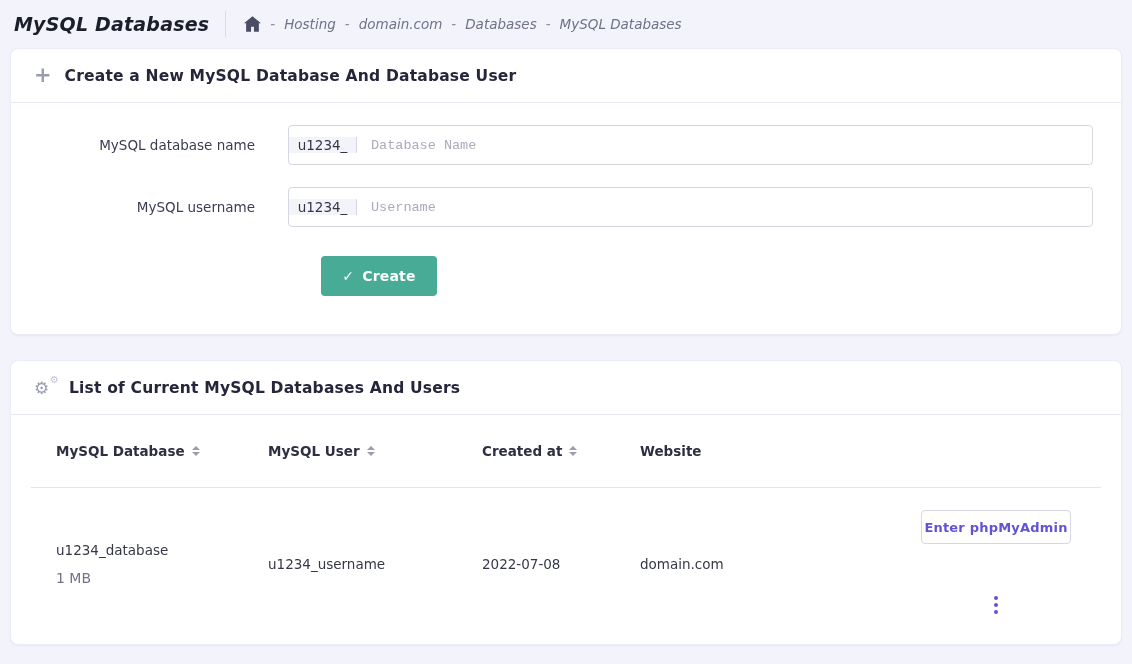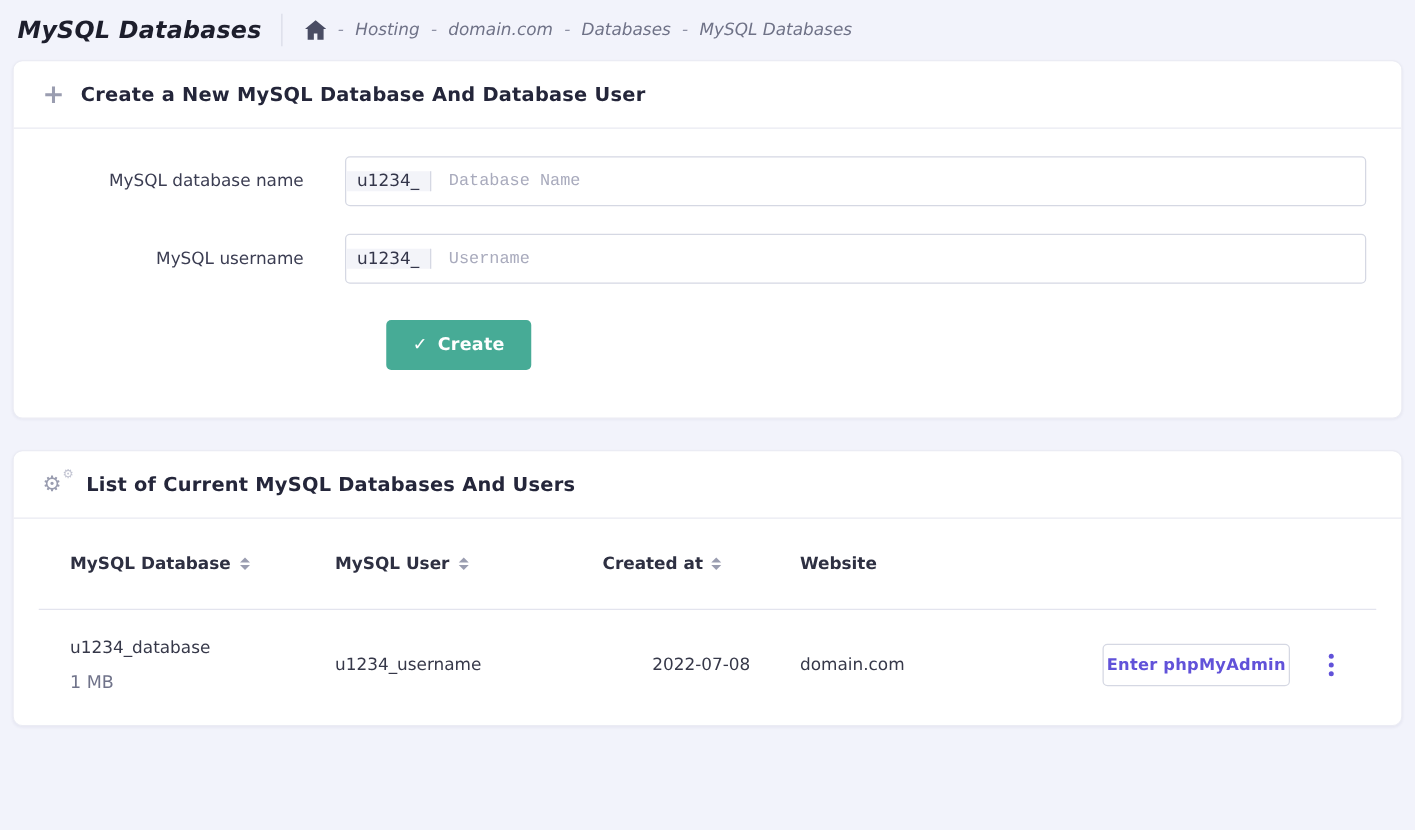--- a/index.html
+++ b/index.html
@@ -71,21 +71,21 @@
     margin-right:13px;
   }
   .plus-glyph{font-size:21px;font-weight:700;line-height:1;}
   .gear-wrap{position:relative;display:inline-block;width:22px;height:22px;}
   .gear-main{font-size:17px;line-height:22px;color:var(--icon-gray);}
   .gear-small{position:absolute;top:-3px;right:-3px;font-size:10px;color:#c2c4d2;}
   .card-title{
     font-size:15.5px;font-weight:700;color:#24263a;letter-spacing:.2px;
   }
   
-  .form-area{padding:22px 0 38px 0;}
+  .form-area{padding:22px 0 38px 12px;}
   .form-row{display:flex;align-items:center;}
   .form-row + .form-row{margin-top:22px;}
   .form-label{
     width:265px;
     padding-right:33px;
     text-align:right;
     font-size:13.5px;
     color:#3b3d52;
   }
   .req{color:var(--danger);font-size:12px;vertical-align:top;margin-left:1px;}
@@ -146,23 +146,23 @@
     padding:28px 0 28px 0;
   }
   .t-head .cell{
     font-size:13.5px;font-weight:700;color:#2e3042;
     display:flex;align-items:center;
   }
   .t-body{padding:22px 0 26px 0;}
   .cell{flex-shrink:0;}
   .col-db{width:237px;padding-left:25px;}
   .col-user{width:214px;}
-  .col-created{width:158px;text-align:center;}
+  .col-created{width:158px;}
   .col-site{flex:1;}
-  .col-actions{display:flex;align-items:center;justify-content:flex-end;padding-right:30px;gap:27px;}
+  .col-actions{display:flex;align-items:center;justify-content:flex-end;padding-right:30px;gap:48px;flex-direction:column;}
   .cell-text{font-size:13.5px;color:var(--text-body);}
   .db-size{font-size:14px;color:#70738a;margin-top:12px;}
   .sort{display:inline-flex;flex-direction:column;gap:2px;margin-left:7px;cursor:pointer;}
   .sort .tri-up{width:0;height:0;border-left:4px solid transparent;border-right:4px solid transparent;border-bottom:4px solid var(--icon-gray);}
   .sort .tri-down{width:0;height:0;border-left:4px solid transparent;border-right:4px solid transparent;border-top:4px solid var(--icon-gray);}
   .btn-phpmyadmin{
     width:150px;height:34px;
     background:#fff;
     border:1px solid var(--input-border);
     border-radius:4px;

